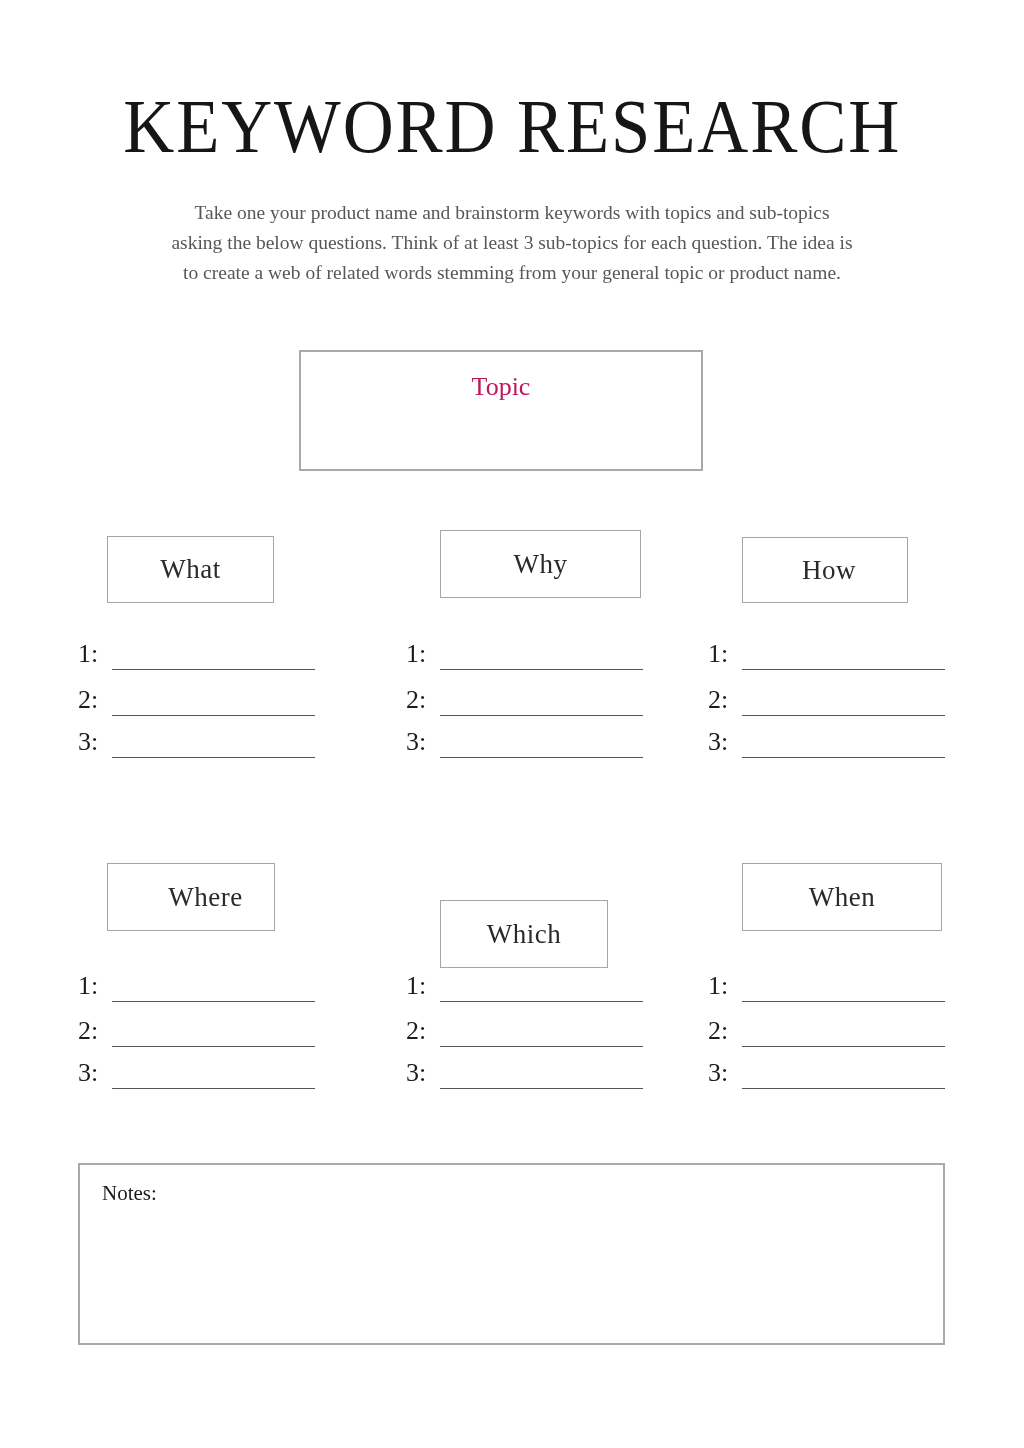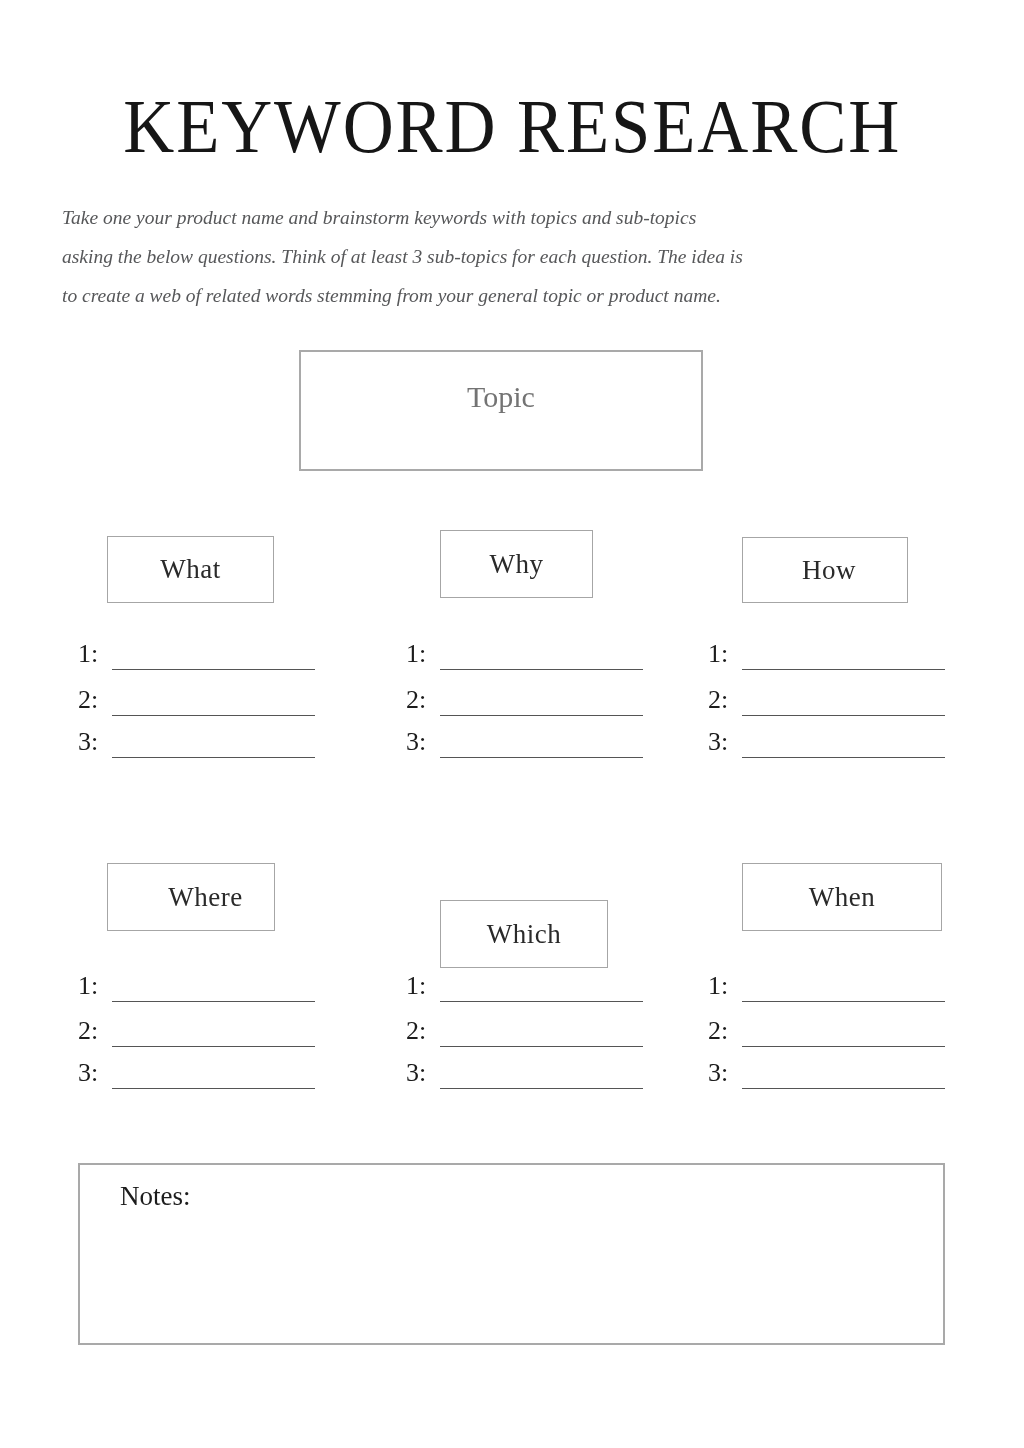--- a/index.html
+++ b/index.html
@@ -30,26 +30,25 @@
     transform: scaleX(0.93);
     transform-origin: center;
     white-space: nowrap;
   }
 
   
   #intro {
     position: absolute;
     top: 198px; left: 62px;
     width: 900px;
-    text-align: left;
+    text-align: center;
     font-size: 19.5px;
-    line-height: 39px;
+    line-height: 30px;
     color: #565759;
     white-space: pre-line;
-    font-style: italic;
   }
 
   
   .box {
     position: absolute;
     background: #ffffff;
     display: flex;
     align-items: center;
     justify-content: center;
   }
@@ -59,26 +58,26 @@
     color: #2a2a2a;
     letter-spacing: 0.5px;
   }
   #topic-box {
     left: 299px; top: 350px;
     width: 404px; height: 121px;
     border: 2px solid #a9a9a9;
     align-items: flex-start;
   }
   #topic-box .box-label {
-    margin-top: 28px;
-    font-size: 30px;
-    color: #737373;
+    margin-top: 20px;
+    font-size: 26px;
+    color: #be185d;
   }
   #box-what  { left: 107px; top: 536px; width: 167px; height: 67px; text-align: right; }
-  #box-why   { left: 440px; top: 530px; width: 153px; height: 68px; }
+  #box-why   { left: 440px; top: 530px; width: 201px; height: 68px; }
   #box-how   { left: 742px; top: 537px; width: 166px; height: 66px; padding-left: 8px; }
   #box-where { left: 107px; top: 863px; width: 168px; height: 68px; padding-left: 29px; }
   #box-which { left: 440px; top: 900px; width: 168px; height: 68px; }
   #box-when  { left: 742px; top: 863px; width: 200px; height: 68px; }
 
   
   .field-row {
     position: absolute;
     width: 240px;
     height: 29px;
@@ -110,22 +109,22 @@
   
   #notes-box {
     position: absolute;
     left: 78px; top: 1163px;
     width: 867px; height: 182px;
     border: 2px solid #a9a9a9;
     background: #ffffff;
   }
   #notes-label {
     display: inline-block;
-    margin: 16px 0 0 40px;
-    font-size: 27px;
+    margin: 16px 0 0 22px;
+    font-size: 21px;
     color: #1c1c1c;
   }
 </style>
 </head>
 <body>
 
 <div id="page">
 
   <div id="title-wrap">
     <h1 id="title">KEYWORD RESEARCH</h1>

